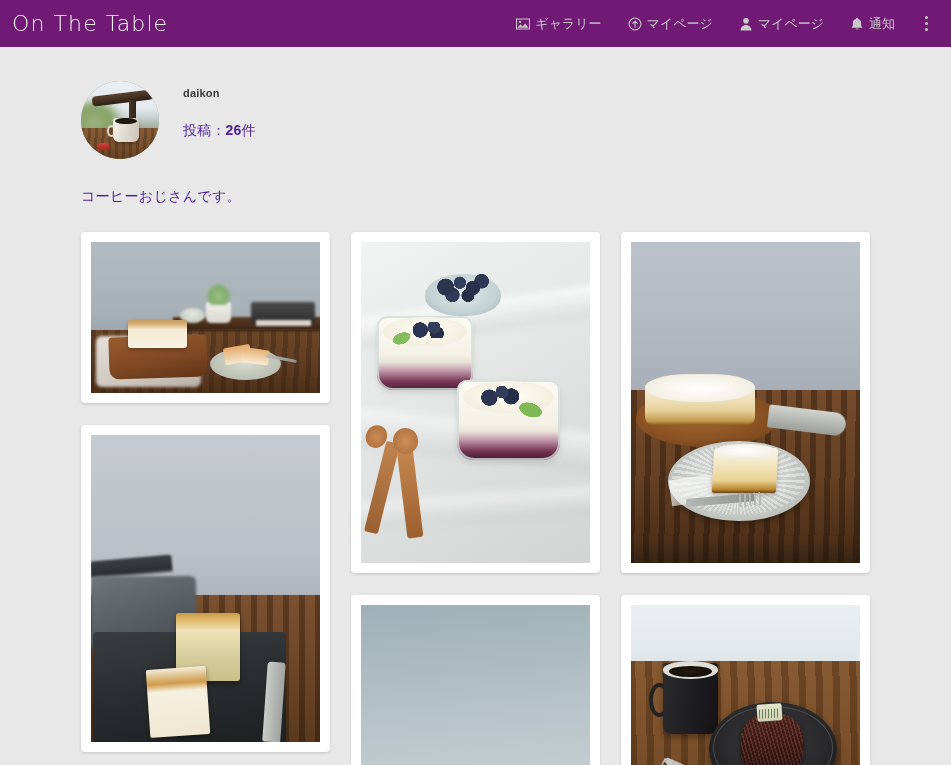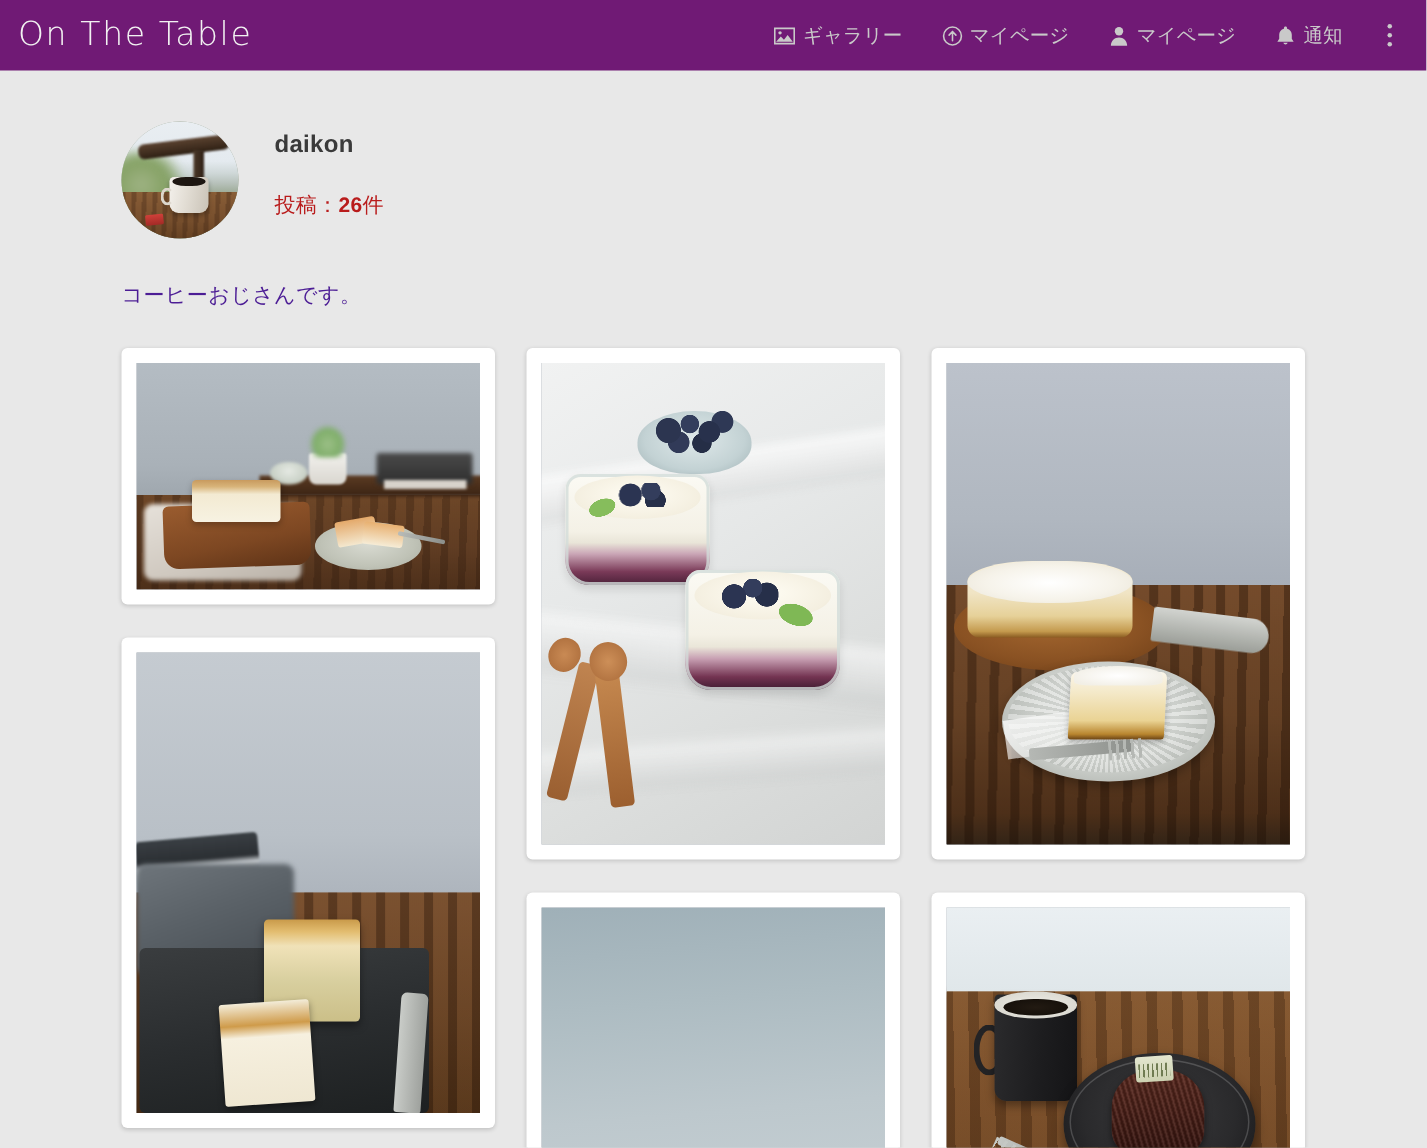--- a/index.html
+++ b/index.html
@@ -162,31 +162,31 @@
   .avatar .av-pack {
     position: absolute; left: 20%; top: 79%; width: 16%; height: 9%;
     background: linear-gradient(180deg,#cf4039,#a32a26);
     border-radius: 1px;
     transform: rotate(-6deg);
   }
 
   .profile-meta { padding-top: 6px; }
 
   .username {
-    font-size: 16px;
+    font-size: 11px;
     font-weight: bold;
     color: #3a3a3a;
     line-height: 1.2;
     letter-spacing: .2px;
   }
 
   .post-count {
     margin-top: 22px;
     font-size: 14px;
-    color: #b91c1c;
+    color: #4c1d95;
     letter-spacing: .2px;
   }
   .post-count b { font-weight: bold; }
 
   .bio {
     margin-top: 28px;
     font-size: 14px;
     color: #4c1d95;
     letter-spacing: .3px;
     line-height: 1.4;

